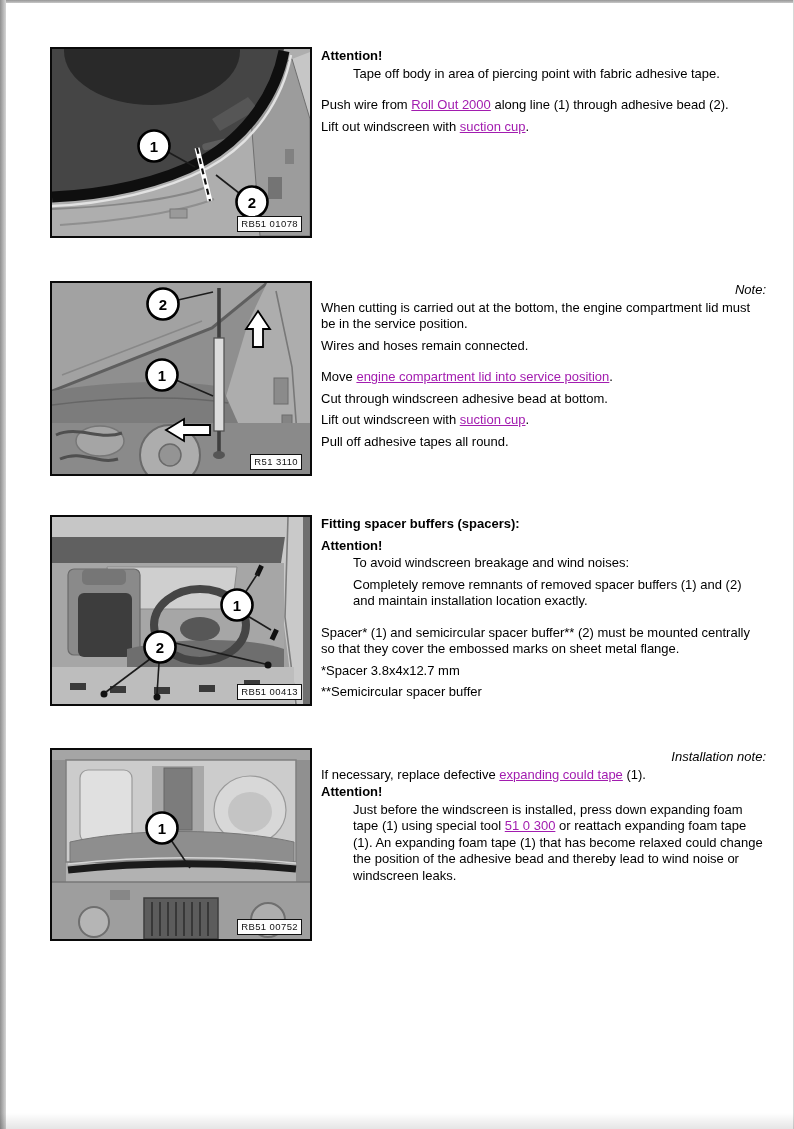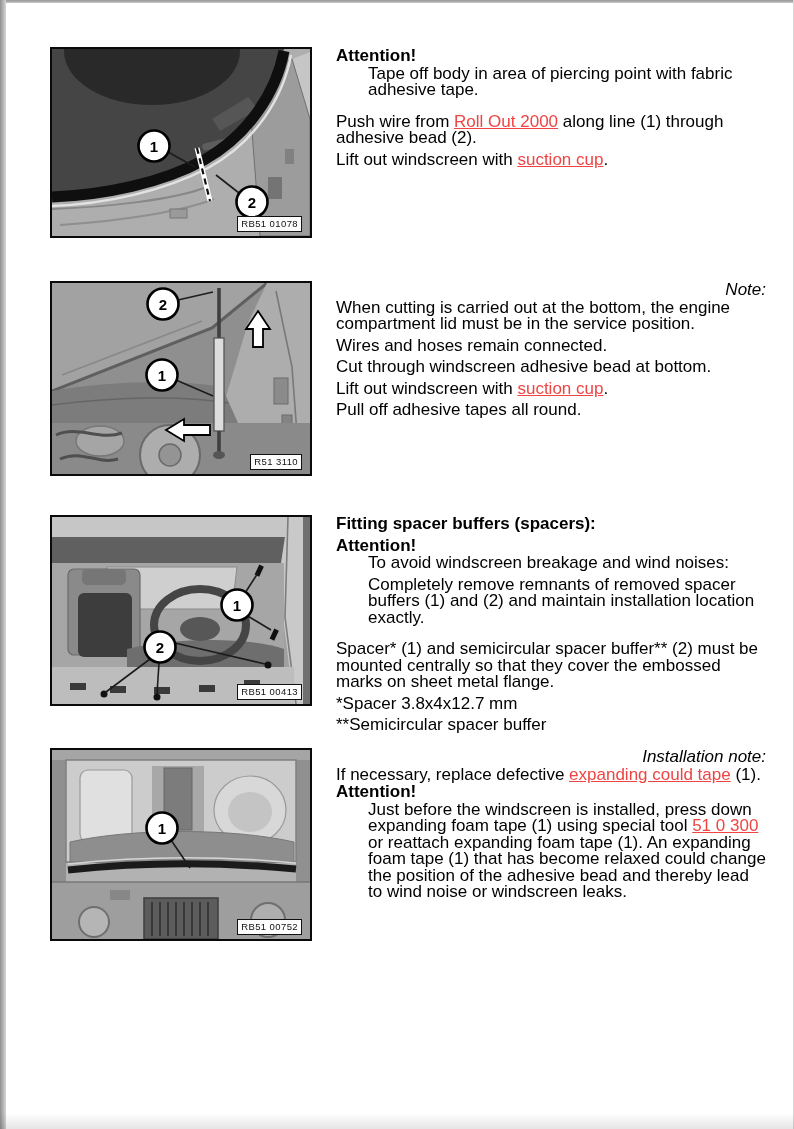--- a/index.html
+++ b/index.html
@@ -17,28 +17,28 @@
 
   .section { position:absolute; left:50px; width:716px; display:flex; align-items:flex-start; }
   .figure { flex:0 0 262px; width:262px; border:2px solid #0a0a0a; box-sizing:border-box;
     position:relative; background:#b5b5b5; }
   .figure svg { display:block; width:100%; height:100%; }
   .fig-label {
     position:absolute; right:8px; bottom:4px; background:#fdfdfd; border:1.2px solid #111;
     font-size:9.5px; line-height:11px; padding:1px 3px 2px; letter-spacing:0.4px; color:#111;
     font-family:"Liberation Sans", sans-serif; white-space:nowrap;
   }
-  .text-col { margin-left:24px; flex:1; font-size:17px; line-height:16.5px; padding-top:1px; }
+  .text-col { margin-left:9px; flex:1; font-size:13px; line-height:16.5px; padding-top:1px; }
   .para { margin:0 0 5px 0; }
   .para.bold { font-weight:700; }
   .para.italic { font-style:italic;text-align:right; }
   .para.tight { margin-bottom:1px; }
   .para.gap { margin-top:15px; }
   .para.indent { margin-left:32px; }
-  a.doc-link { color:#ef4444; text-decoration:underline; cursor:pointer; }
+  a.doc-link { color:#a21caf; text-decoration:underline; cursor:pointer; }
 
   .callout-circle { fill:#ffffff; stroke:#000000; stroke-width:2.6; }
   .callout-num { font-family:"Liberation Sans",sans-serif; font-size:15px; font-weight:700;
     fill:#000; text-anchor:middle; }
   .leader { stroke:#1c1c1c; stroke-width:1.6; fill:none; }
 </style>
 </head>
 <body>
 
 <div class="page-edge-top"></div>
@@ -137,20 +137,21 @@
         <circle class="callout-circle" cx="110" cy="92" r="15.5"></circle>
         <text class="callout-num" x="110" y="97.5">1</text>
       </g>
     </svg>
     <div class="fig-label">R51 3110</div>
   </div>
   <div class="text-col">
       <div class="para italic tight"><span>Note:</span></div>
       <div class="para"><span>When cutting is carried out at the bottom, the engine compartment lid must be in the service position.</span></div>
       <div class="para"><span>Wires and hoses remain connected.</span></div>
+      <div class="para gap"><span>Move </span><a href="#" class="doc-link">engine compartment lid into service position</a><span>.</span></div>
       <div class="para"><span>Cut through windscreen adhesive bead at bottom.</span></div>
       <div class="para"><span>Lift out windscreen with </span><a href="#" class="doc-link">suction cup</a><span>.</span></div>
       <div class="para"><span>Pull off adhesive tapes all round.</span></div>
     </div>
 </div>
 
 <div class="section" style="top:515px;">
   <div class="figure" style="height:191px;">
     <svg viewBox="0 0 258 187" preserveAspectRatio="none">
       <rect x="0" y="0" width="258" height="187" fill="#a0a0a0"></rect>

